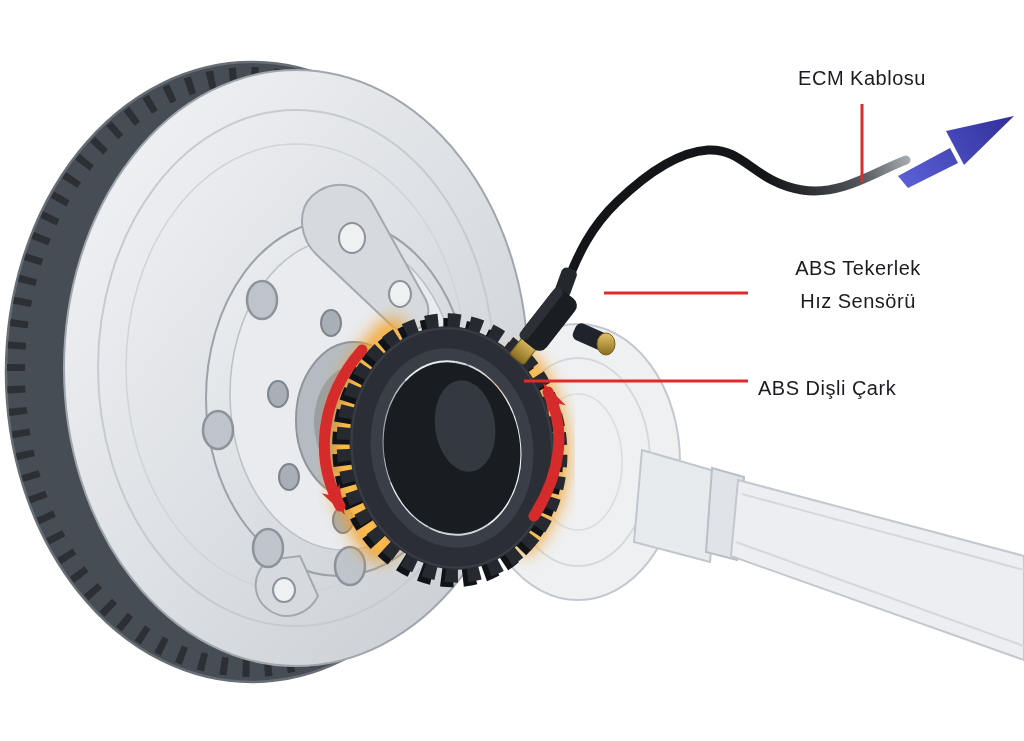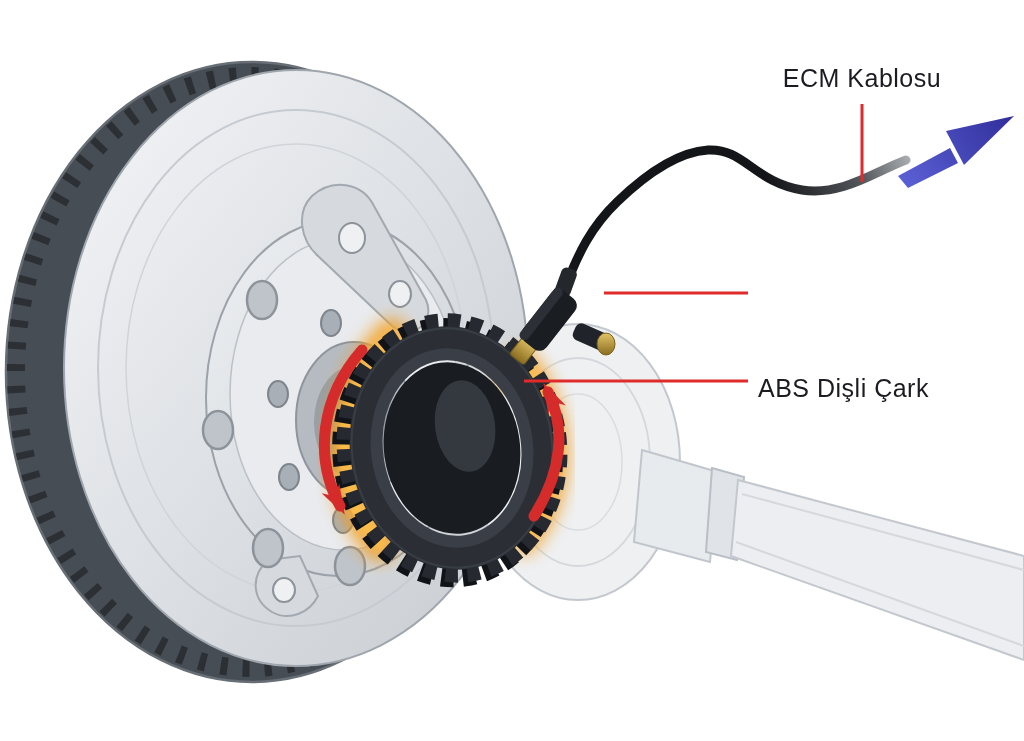--- a/index.html
+++ b/index.html
@@ -7,21 +7,21 @@
     position:relative;
     width:1024px;height:741px;
     background:#ffffff;
     overflow:hidden;
     font-family:"Liberation Sans", sans-serif;
   }
   svg{position:absolute;top:0;left:0;}
   .label{
     position:absolute;
     color:#1b1b22;
-    font-size:25px;
+    font-size:20px;
     letter-spacing:0.5px;
     line-height:33px;
     white-space:nowrap;
   }
   .label-center{text-align:center;}
 </style>
 </head>
 <body>
 
 <div class="canvas">
@@ -157,16 +157,20 @@
 
     <g>
       <line x1="862" y1="104" x2="862" y2="182" stroke-width="3" stroke="#e02b2b"></line>
       <line x1="604" y1="293" x2="748" y2="293" stroke-width="3" stroke="#e02b2b"></line>
       <line x1="524" y1="381" x2="748" y2="381" stroke-width="3" stroke="#e02b2b"></line>
     </g>
   </svg>
 
   <div class="label label-center" style="top:62px; left:762px; width:200px;">ECM Kablosu</div>
 
+  <div class="label label-center" style="top:252px; left:752px; width:212px;">
+    <div>ABS Tekerlek</div>
+    <div>Hız Sensörü</div>
+  </div>
 
   <div class="label" style="top:372px; left:758px;">ABS Dişli Çark</div>
 
 </div>
 
 </body></html>

